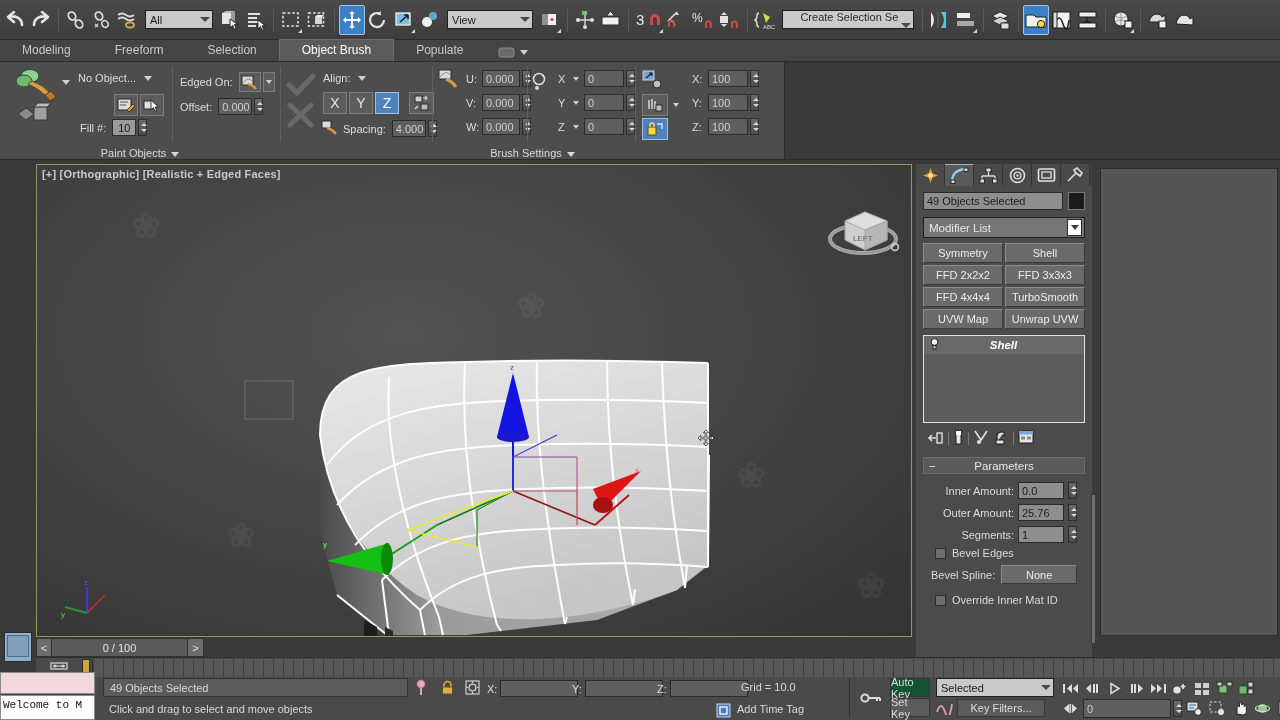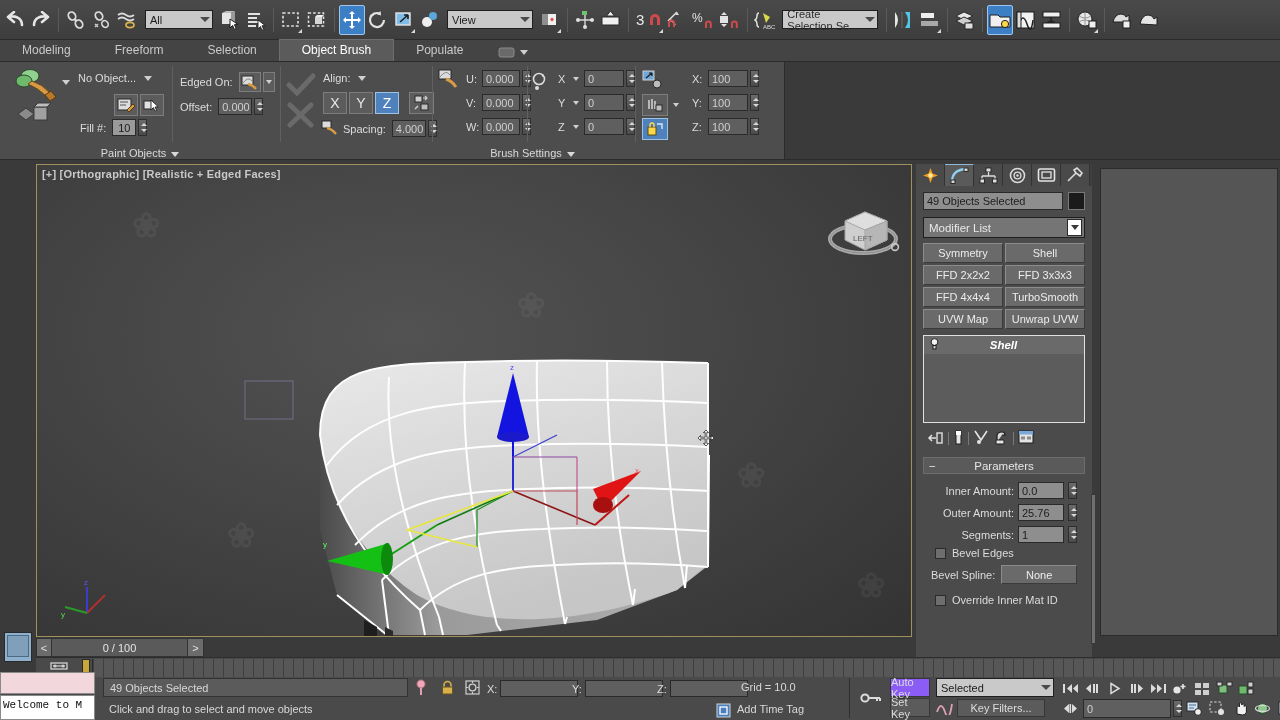--- a/index.html
+++ b/index.html
@@ -235,21 +235,21 @@
         </svg>
     </div>
     <span class="sep"></span>
     <div class="tbtn">
       <svg width="22" height="20" viewBox="0 0 22 20">
           <path d="M5 3 q-2 0 -2 3 q0 3 -2 4 q2 1 2 4 q0 3 2 3" stroke="#e0e0e0" stroke-width="1.5" fill="none"></path>
           <path d="M9 3 l7 4 l-4 6 z" fill="#d8d84a"></path>
           <text x="9" y="19" font-size="6" fill="#dcdcdc" font-family="Liberation Sans, sans-serif">ABC</text>
         </svg>
     </div>
-    <div class="combo" style="width:96px; margin:0 4px;">
+    <div class="combo" style="width:132px; margin:0 4px;flex-direction:column;">
       <span style="color:#2b2b2b">Create Selection Se</span>
       <span class="arw"></span>
     </div>
     <span class="sep"></span>
     <div class="tbtn">
       <svg width="24" height="20" viewBox="0 0 24 20">
           <path d="M10 2 v16" stroke="#6a6a6a" stroke-width="1"></path>
           <path d="M3 2 q6 8 0 16 z" fill="#e8e8e8"></path>
           <path d="M13 2 q6 8 0 16 h5 V2 z" fill="#4fc8e8"></path>
         </svg>
@@ -899,21 +899,21 @@
     </div>
     <div style="position:absolute;left:737px;top:26px;color:#d8d8d8;font-size:11px;">Add Time Tag</div>
 
     <div style="position:absolute;left:849px;top:1px;width:42px;height:40px;border-left:1px solid #2f2f2f;display:flex;align-items:center;justify-content:center;">
       <svg width="22" height="16" viewBox="0 0 22 16">
           <circle cx="5" cy="8" r="3.6" fill="none" stroke="#dcdcdc" stroke-width="2"></circle>
           <path d="M8 8 h12 M17 8 v3 M20 8 v3" stroke="#dcdcdc" stroke-width="2"></path>
         </svg>
     </div>
 
-    <div style="position:absolute;left:890px;top:1px;width:40px;height:19px;background:#8b5cf6;border:1px solid #373737;display:flex;align-items:center;justify-content:center;color:#dcdcdc;font-size:11px;">Auto Key</div>
+    <div style="position:absolute;left:890px;top:1px;width:40px;height:19px;background:#14532d;border:1px solid #373737;display:flex;align-items:center;justify-content:center;color:#dcdcdc;font-size:11px;">Auto Key</div>
     <div style="position:absolute;left:890px;top:21px;width:40px;height:19px;background:#5b5b5b;border:1px solid #373737;display:flex;align-items:center;justify-content:center;color:#dcdcdc;font-size:11px;">Set Key</div>
 
     <div class="combo" style="position:absolute;left:936px;top:1px;width:118px;height:19px;">
       <span>Selected</span>
       <span class="arw"></span>
     </div>
     <div style="position:absolute;left:936px;top:22px;display:flex;align-items:center;gap:4px;">
       <span>
         <svg width="17" height="16" viewBox="0 0 17 16">
             <path d="M1 13 q4-12 8 0 t7-8" stroke="#d8a0b0" stroke-width="1.8" fill="none"></path>

